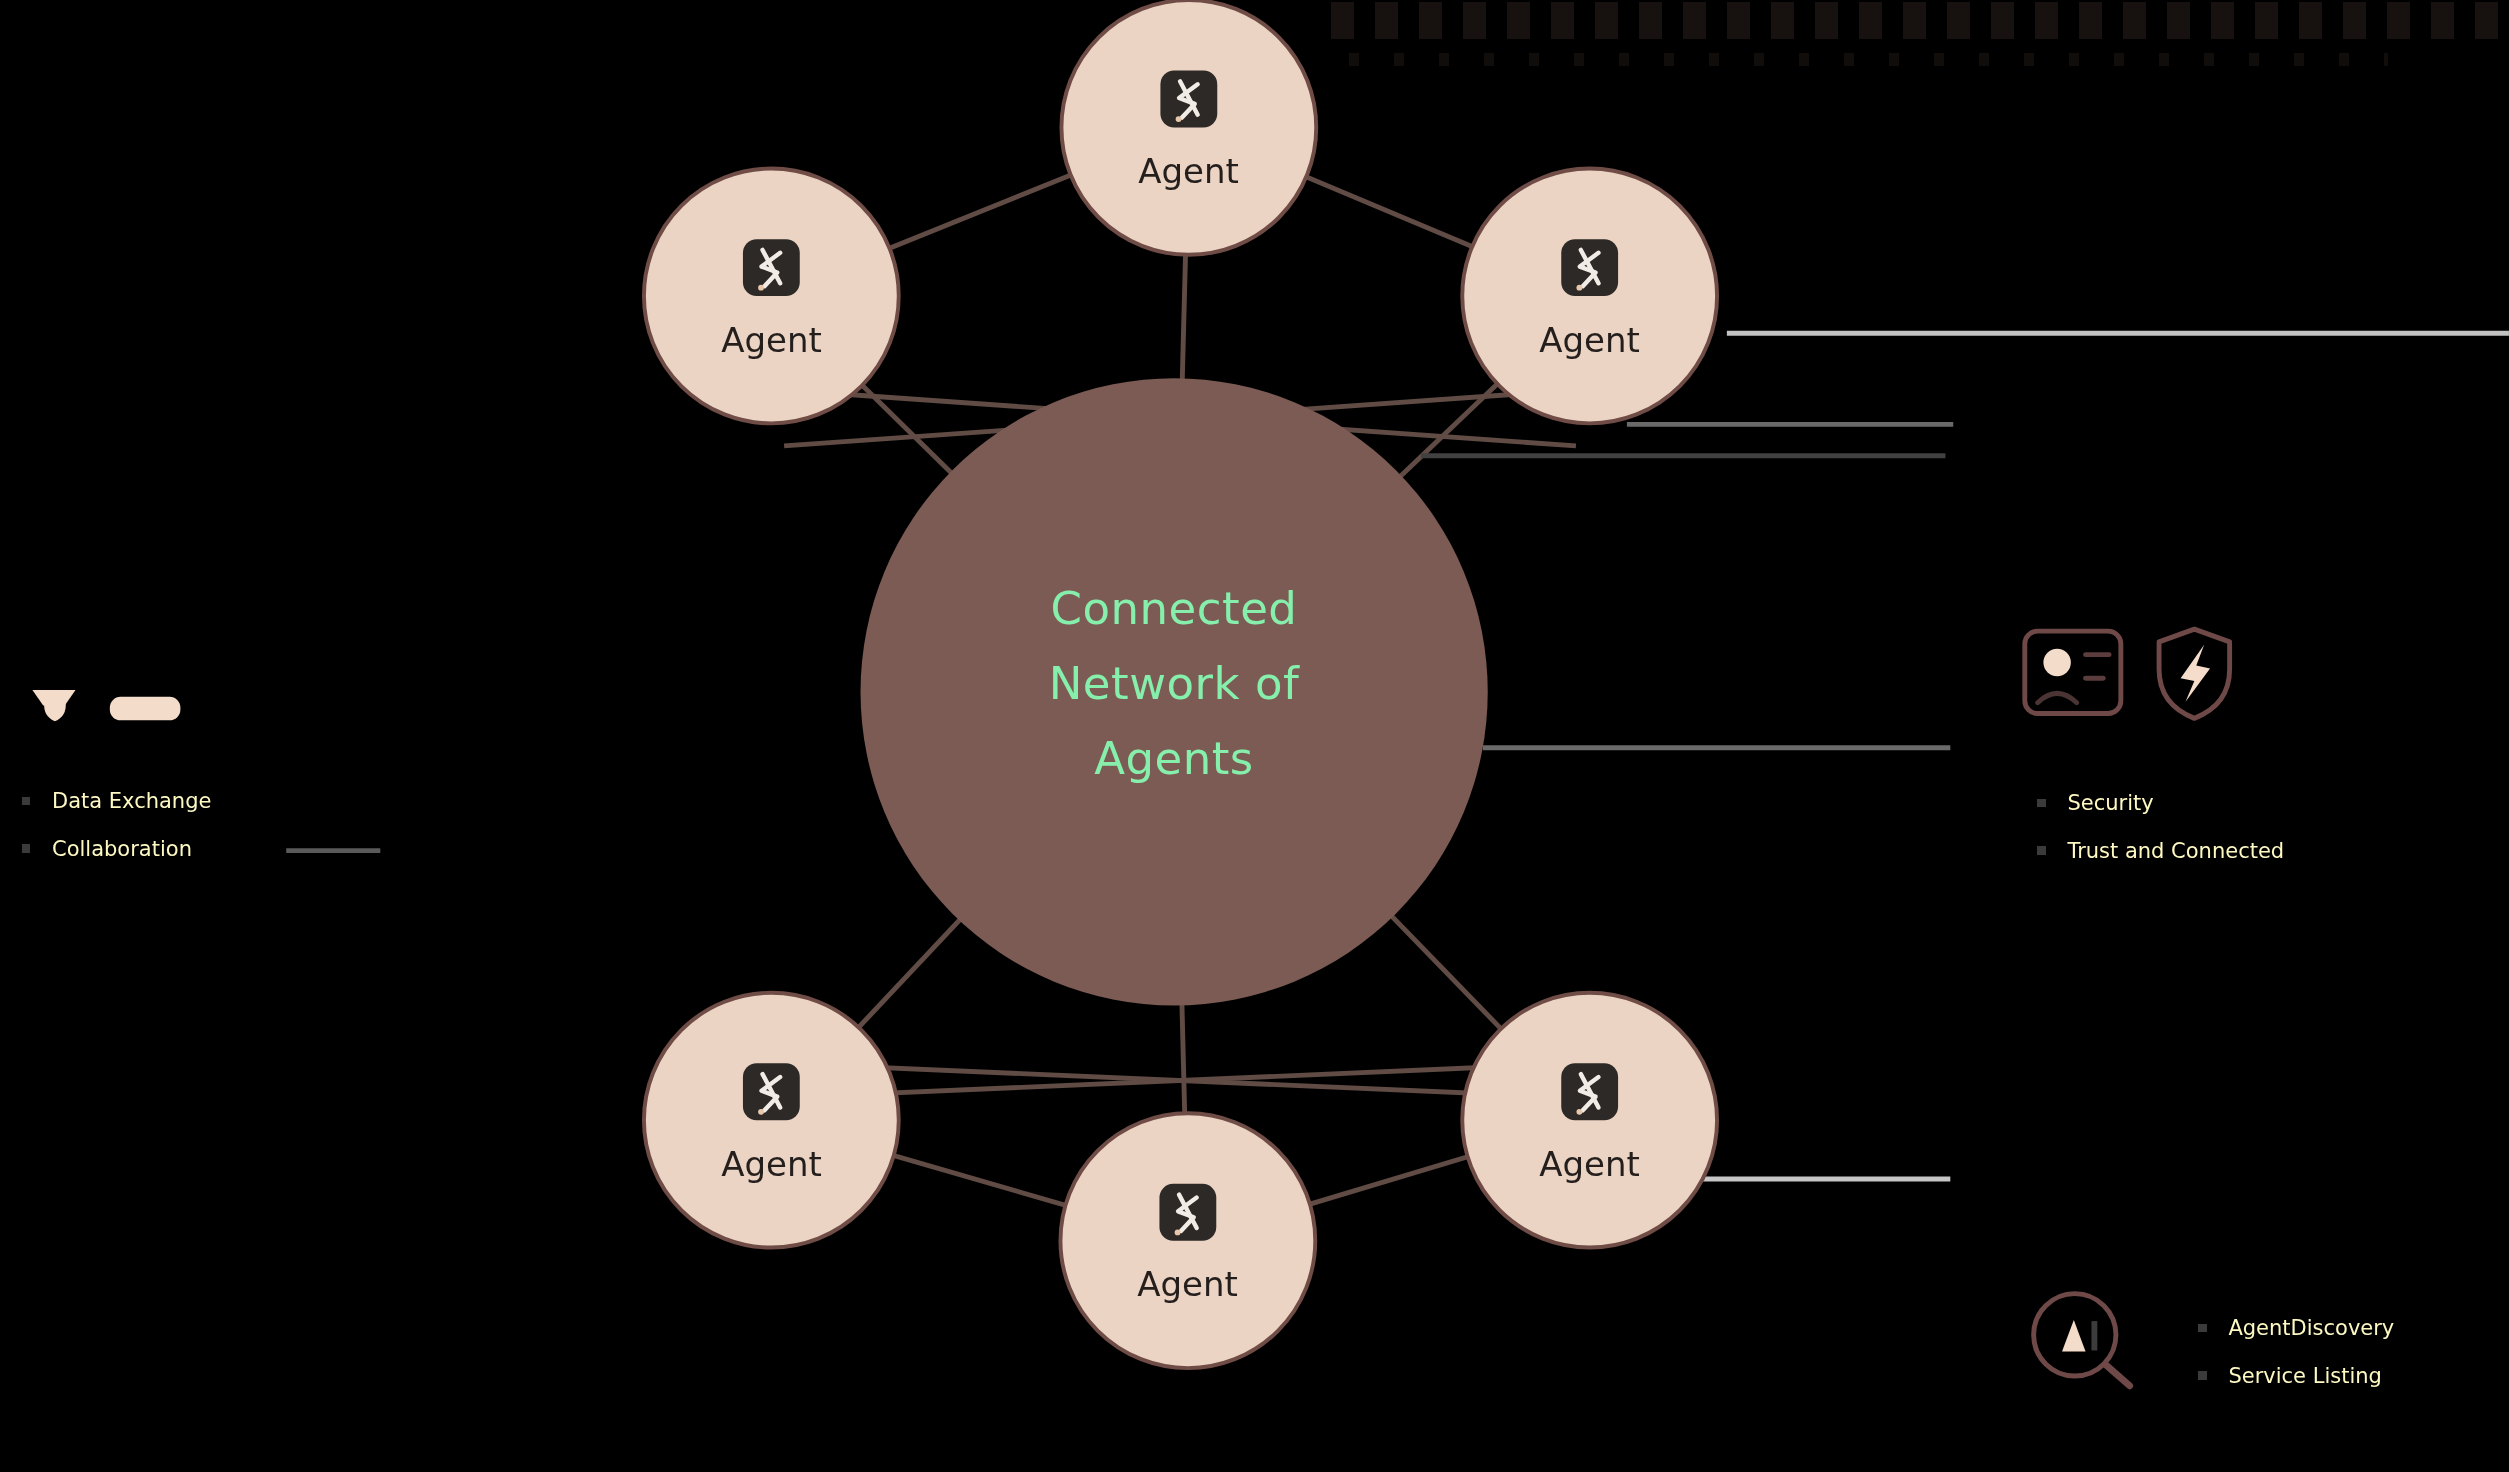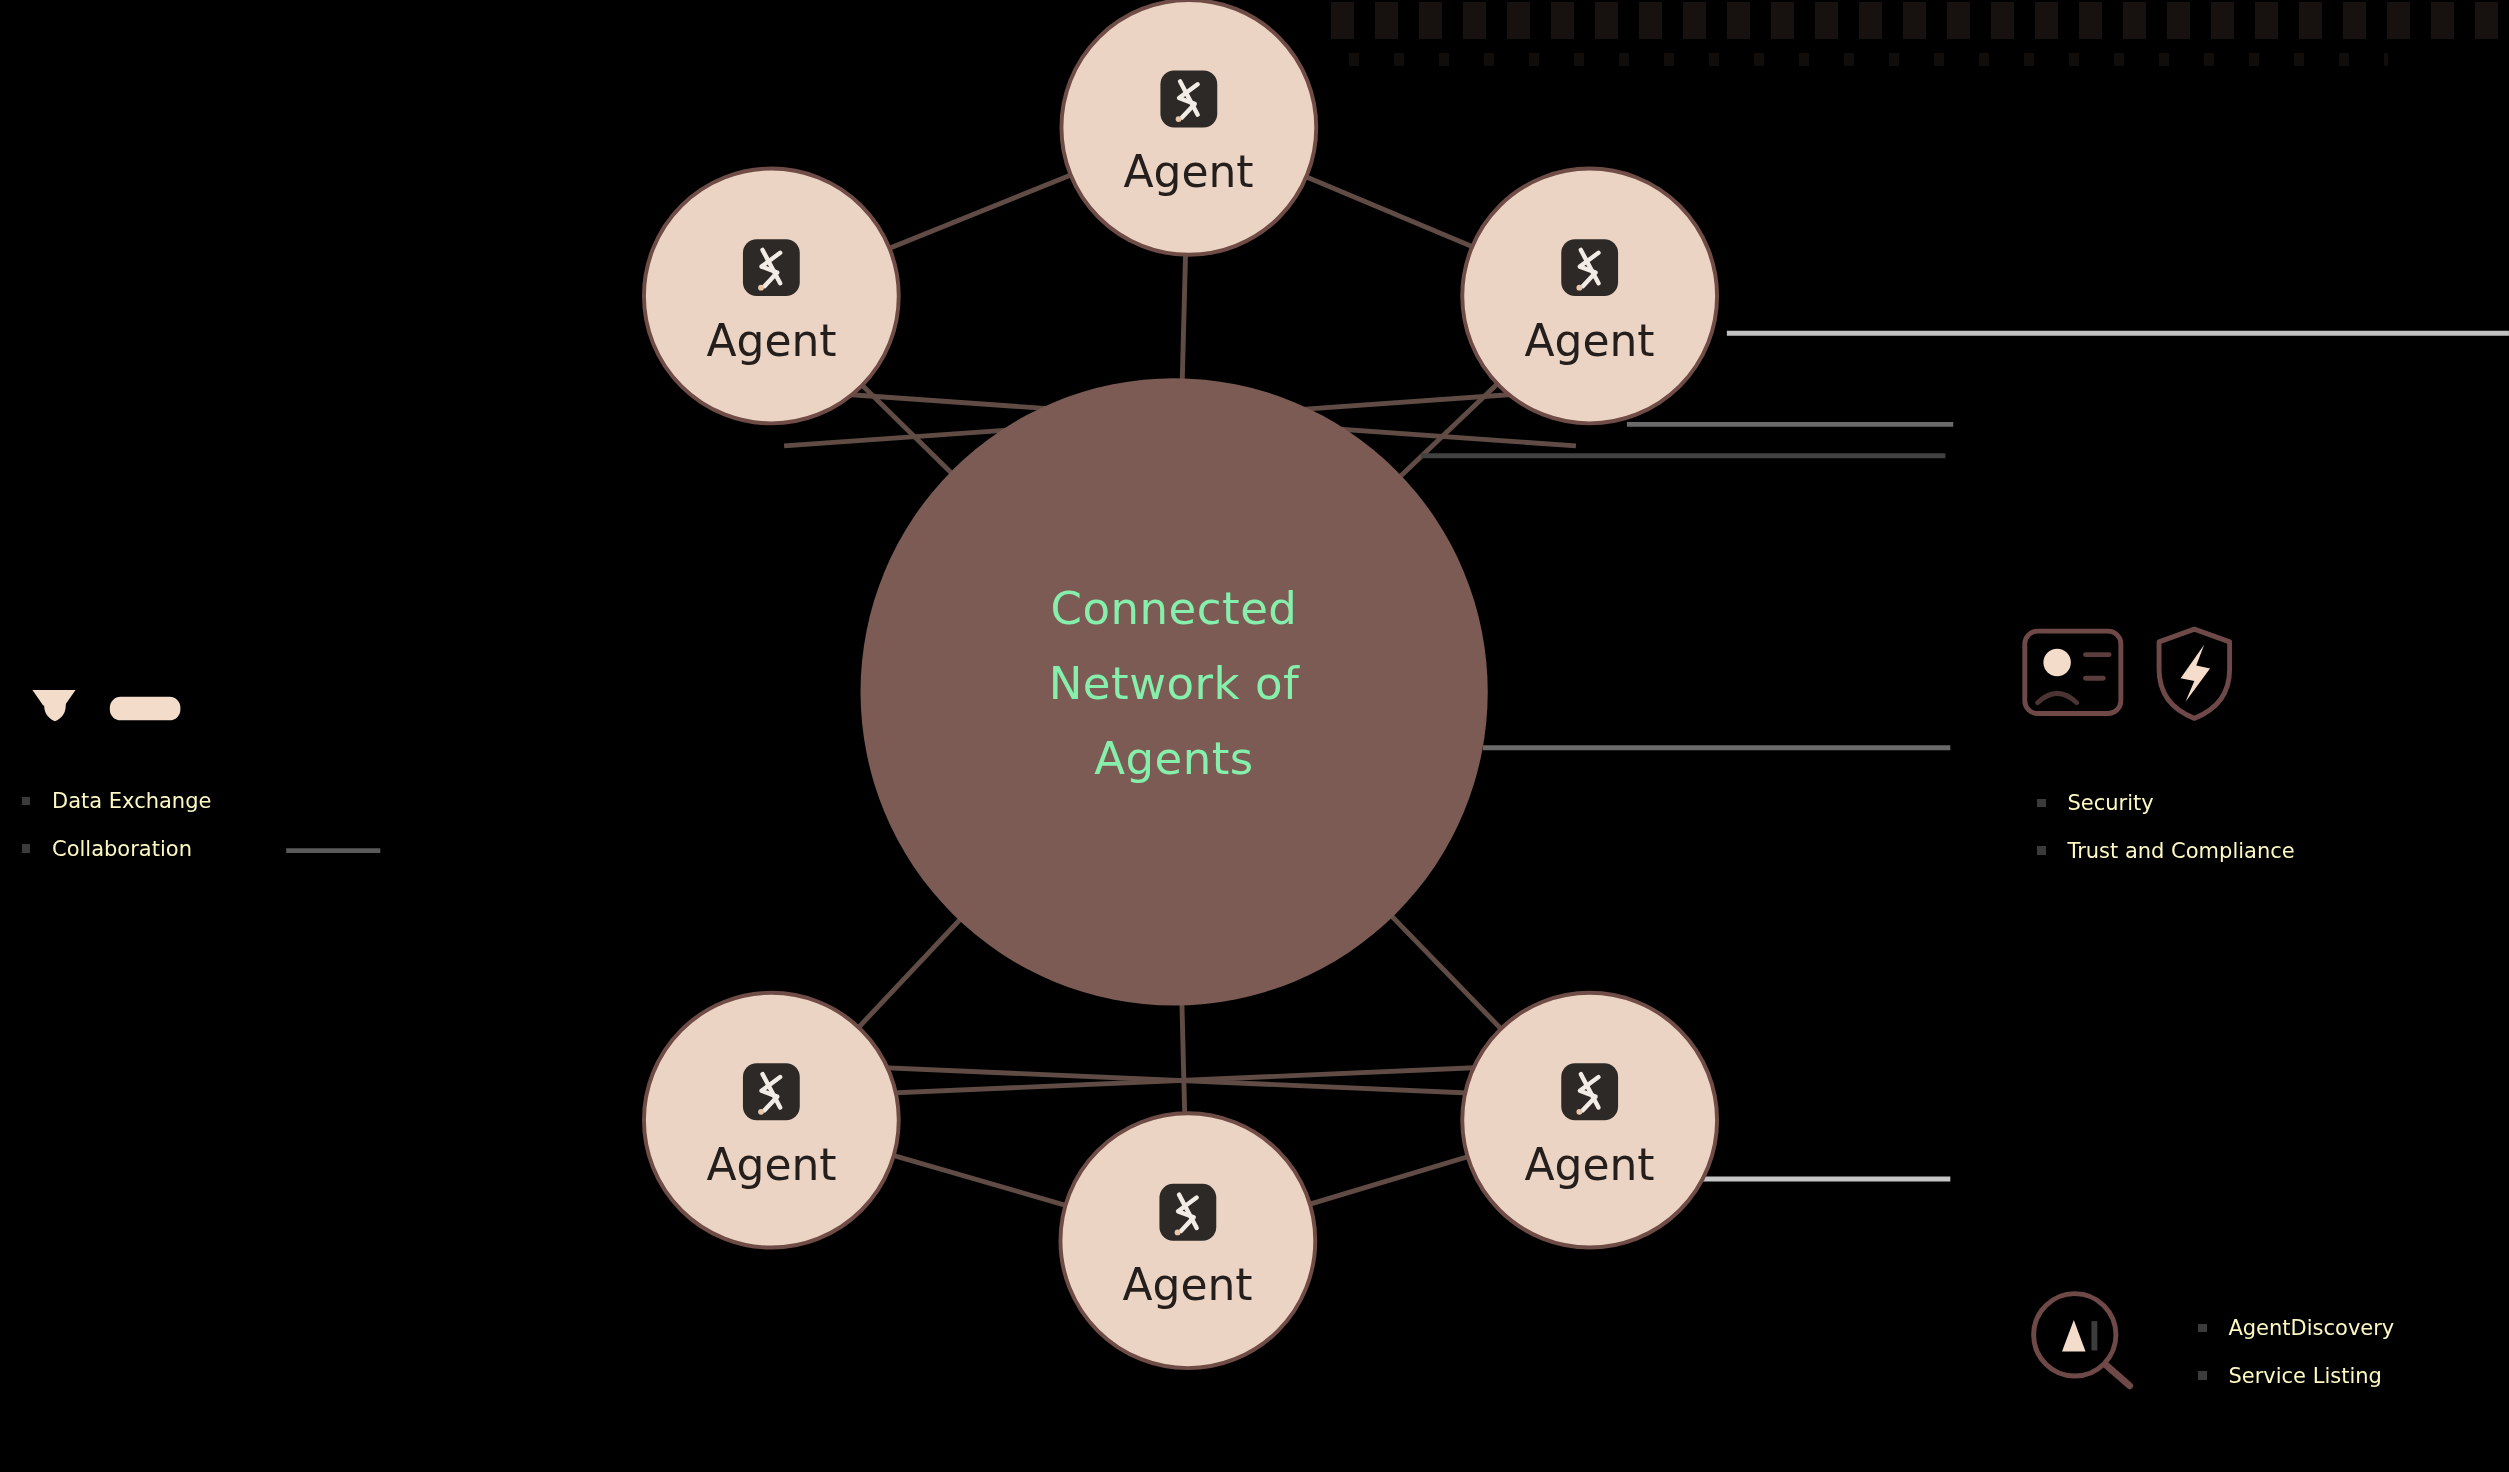--- a/index.html
+++ b/index.html
@@ -22,21 +22,21 @@
     background:repeating-linear-gradient(90deg,#100d0b 0 9.8px,transparent 9.8px 45px);
   }
 
   .center-label{
     position:absolute;left:929px;top:571px;width:490px;
     color:#86efac;font-size:45px;line-height:75px;
     text-align:center;white-space:pre-line;letter-spacing:0.5px;
   }
   .agent-label{
     position:absolute;width:235px;text-align:center;
-    color:#241f1d;font-size:44px;line-height:43px;
+    color:#241f1d;font-size:34px;line-height:43px;
   }
   .feat{
     position:absolute;display:flex;flex-direction:column;gap:8.8px;
   }
   .feat-row{display:flex;align-items:flex-start;}
   .feat-bullet{
     flex:0 0 auto;width:8.8px;height:8.8px;background:#3b3b3b;
     margin:14.7px 0 0 0;
   }
   .feat-text{
@@ -160,21 +160,21 @@
     </div>
   </div>
 
   <div class="feat feat-right">
     <div class="feat-row">
       <span class="feat-bullet"></span>
       <span class="feat-text">Security</span>
     </div>
     <div class="feat-row">
       <span class="feat-bullet"></span>
-      <span class="feat-text">Trust and Compliance</span>
+      <span class="feat-text">Trust and Connected</span>
     </div>
   </div>
 
   <div class="feat feat-br">
     <div class="feat-row">
       <span class="feat-bullet"></span>
       <span class="feat-text">AgentDiscovery</span>
     </div>
     <div class="feat-row">
       <span class="feat-bullet"></span>

